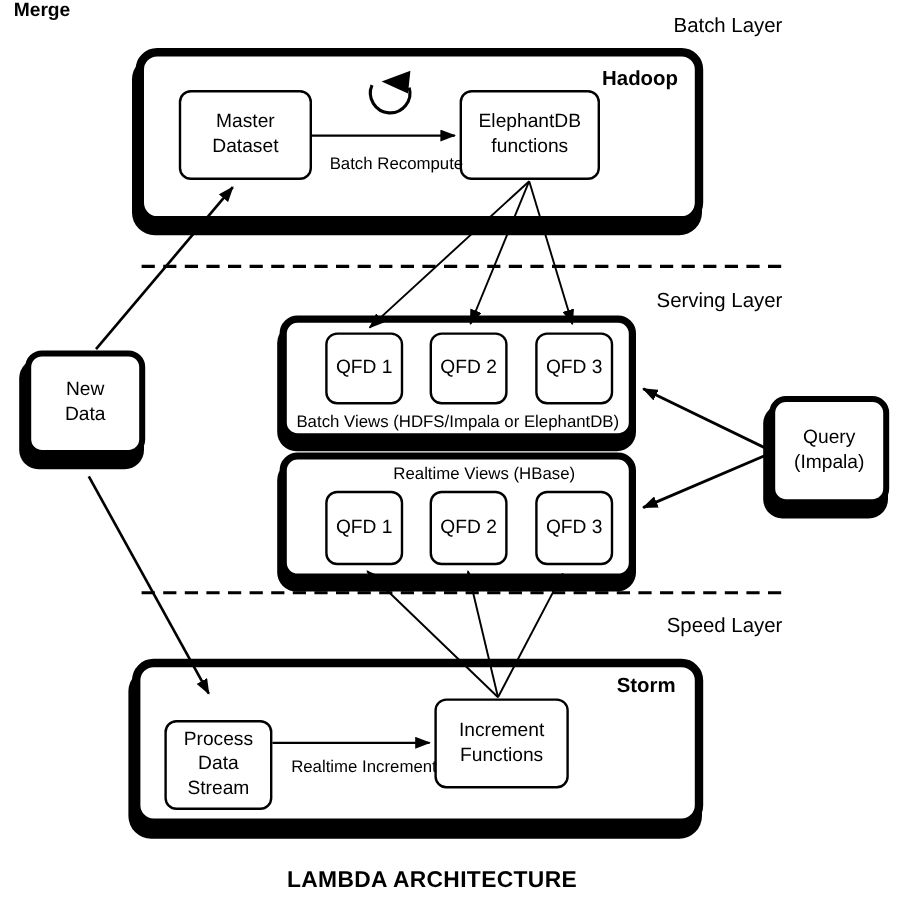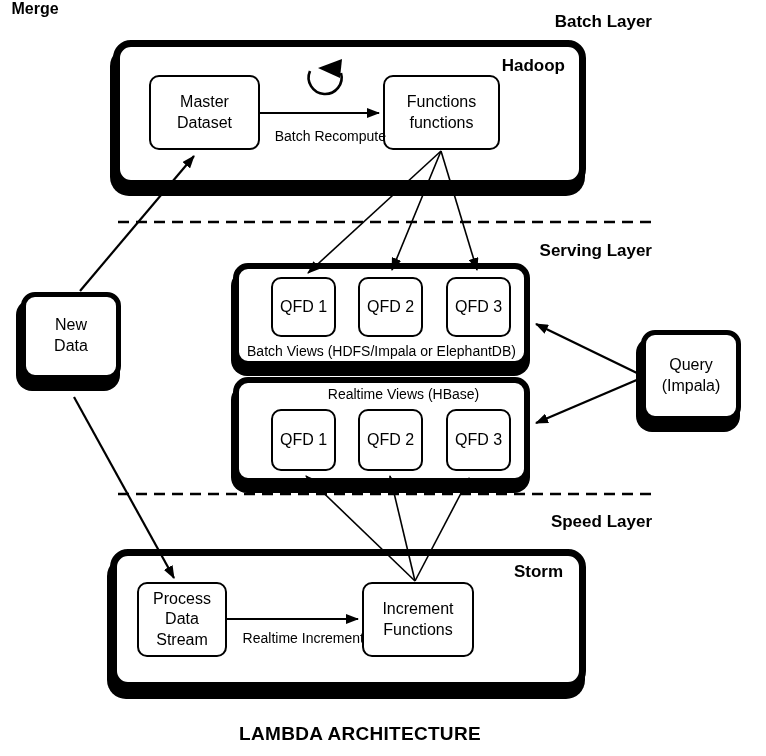--- a/index.html
+++ b/index.html
@@ -31,27 +31,27 @@
     font-size:16px;line-height:1.28;z-index:3;
   }
   .b-master{left:149px;top:75px;width:111px;height:75px;}
   .b-precompute{left:383px;top:75px;width:117px;height:75px;}
   .b-qfd-b1{left:271px;top:277px;width:65px;height:60px;}
   .b-qfd-b2{left:358px;top:277px;width:65px;height:60px;}
   .b-qfd-b3{left:446px;top:277px;width:65px;height:60px;}
   .b-qfd-r1{left:271px;top:409px;width:65px;height:62px;}
   .b-qfd-r2{left:358px;top:409px;width:65px;height:62px;}
   .b-qfd-r3{left:446px;top:409px;width:65px;height:62px;}
-  .b-process{left:137px;top:582px;width:90px;height:75px;}
+  .b-process{left:137px;top:600px;width:90px;height:75px;}
   .b-increment{left:362px;top:582px;width:112px;height:75px;}
   .wrap-70{display:inline-block;max-width:70px;}
   .wrap-62{display:inline-block;max-width:62px;}
   .wrap-48{display:inline-block;max-width:48px;}
   
-  .layer-label{position:absolute;font-weight:bold;font-size:17px;text-align:right;width:182px;z-index:4;}
+  .layer-label{position:absolute;font-weight:normal;font-size:17px;text-align:right;width:182px;z-index:4;}
   .l-batch{left:470px;top:12px;}
   .l-serving{left:470px;top:241px;}
   .l-speed{left:470px;top:512px;}
   .edge-label{position:absolute;font-size:14px;text-align:right;z-index:4;}
   .l-batchrecompute{left:258px;top:128px;width:128px;}
   .l-realtimeincrement{left:230px;top:630px;width:134px;}
   .l-merge{left:560px;top:366px;width:70px;font-weight:bold;font-size:16px;text-align:center;z-index:4;}
   .l-title{position:absolute;left:160px;top:723px;width:400px;text-align:center;font-weight:bold;font-size:19px;letter-spacing:0.3px;z-index:4;}
   
   #connector-layer{position:absolute;left:0;top:0;z-index:10;pointer-events:none;}
@@ -65,21 +65,21 @@
   <div class="layer-label l-speed">Speed Layer</div>
   <div class="layer-label l-serving">Serving Layer</div>
 
   <div class="container c-hadoop">
     <div class="container-label">Hadoop</div>
   </div>
   <div class="box b-master">
     <span class="wrap-70">Master Dataset</span>
   </div>
   <div class="box b-precompute">
-    <span>Functions functions</span>
+    <span>ElephantDB functions</span>
   </div>
   <div class="edge-label l-batchrecompute">Batch Recompute</div>
 
   <div class="container c-newdata">
     <span class="wrap-48">New Data</span>
   </div>
 
   <div class="container c-batchviews">
     <div class="views-caption caption-bottom">Batch Views (HDFS/Impala or ElephantDB)</div>
   </div>

